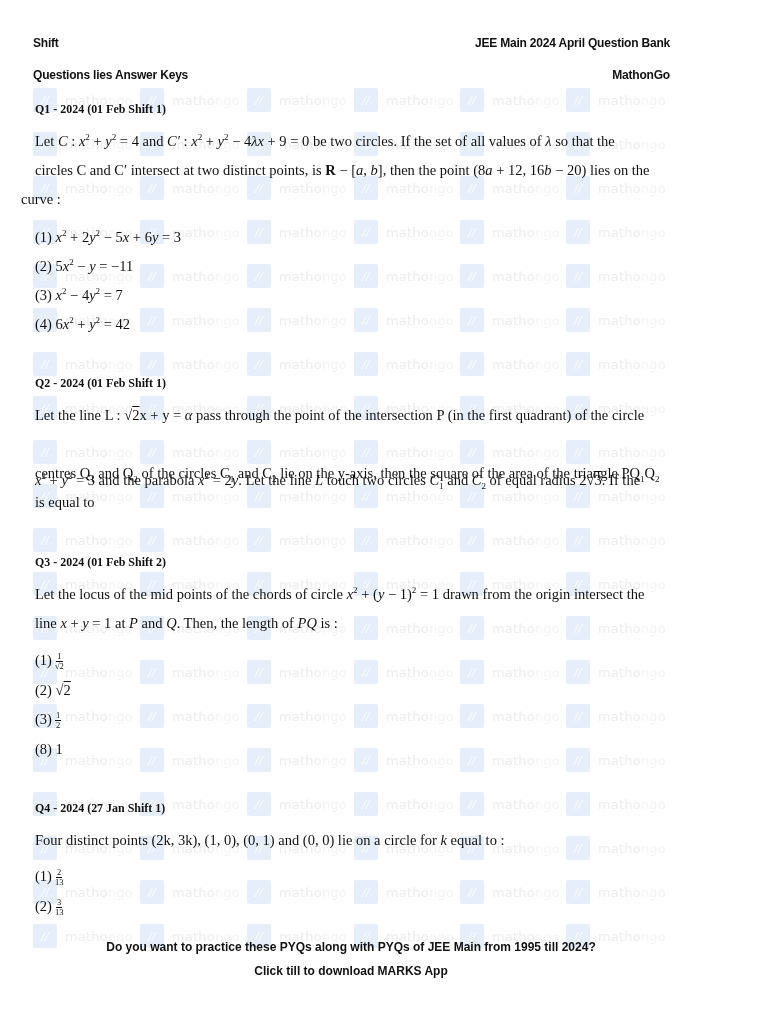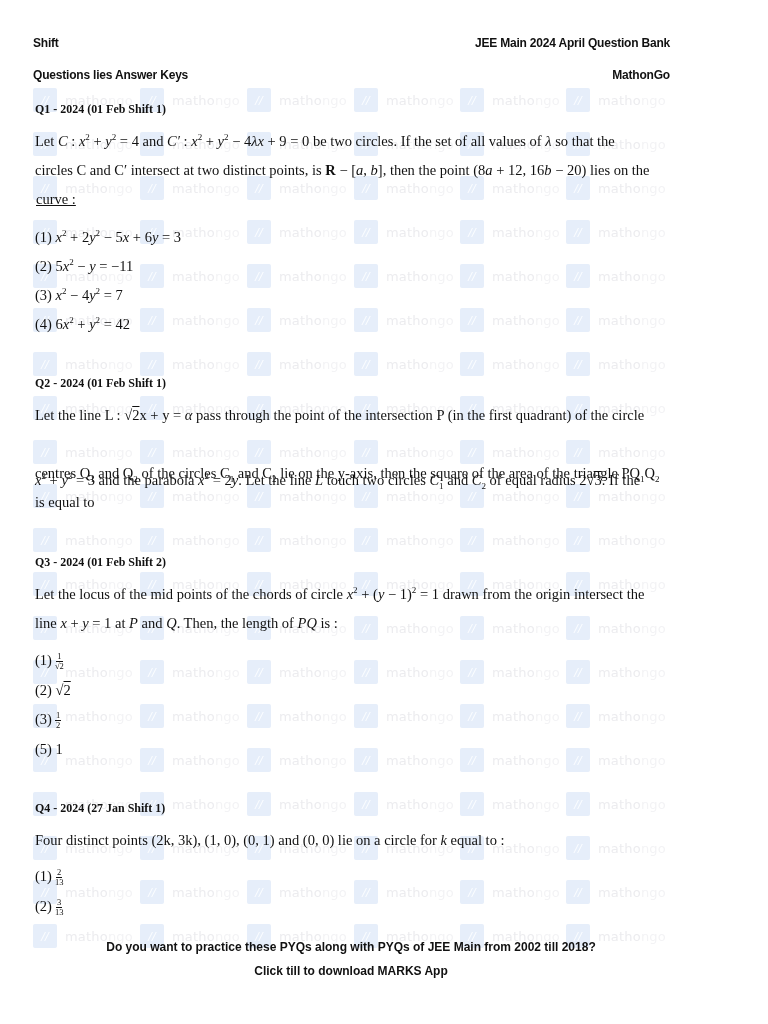--- a/index.html
+++ b/index.html
@@ -515,21 +515,21 @@
 <div class="abs sans hdr" style="left:33px; top:68px;">Questions lies Answer Keys</div>
 <div class="abs sans hdr" style="right:98px; top:68px;">MathonGo</div>
 
 <div class="abs serif qtitle" style="left:35px; top:101px;">Q1 - 2024 (01 Feb Shift 1)</div>
 <div class="abs serif body" style="left:35px; top:133px;">
   Let <span class="math">C</span> : <span class="math">x</span><sup>2</sup> + <span class="math">y</span><sup>2</sup> = 4 and <span class="math">C′</span> : <span class="math">x</span><sup>2</sup> + <span class="math">y</span><sup>2</sup> − 4<span class="math">λx</span> + 9 = 0 be two circles. If the set of all values of <span class="math">λ</span> so that the
 </div>
 <div class="abs serif body" style="left:35px; top:162px;">
   circles C and C′ intersect at two distinct points, is <b>R</b> − [<span class="math">a</span>, <span class="math">b</span>], then the point (8<span class="math">a</span> + 12, 16<span class="math">b</span> − 20) lies on the
 </div>
-<div class="abs serif body" style="left:36px; top:191px;text-decoration:underline;">curve :</div>
+<div class="abs serif body" style="left:21px; top:191px;">curve :</div>
 
 <div class="abs serif body" style="left:35px; top:229px;">(1) <span class="math">x</span><sup>2</sup> + 2<span class="math">y</span><sup>2</sup> − 5<span class="math">x</span> + 6<span class="math">y</span> = 3</div>
 <div class="abs serif body" style="left:35px; top:258px;">(2) 5<span class="math">x</span><sup>2</sup> − <span class="math">y</span> = −11</div>
 <div class="abs serif body" style="left:35px; top:287px;">(3) <span class="math">x</span><sup>2</sup> − 4<span class="math">y</span><sup>2</sup> = 7</div>
 <div class="abs serif body" style="left:35px; top:316px;">(4) 6<span class="math">x</span><sup>2</sup> + <span class="math">y</span><sup>2</sup> = 42</div>
 
 <div class="abs serif qtitle" style="left:35px; top:375px;">Q2 - 2024 (01 Feb Shift 1)</div>
 <div class="abs serif body" style="left:35px; top:407px;">
   Let the line L : √<span style="text-decoration:overline">2</span>x + y = <span class="math">α</span> pass through the point of the intersection P (in the first quadrant) of the circle
 </div>
@@ -550,29 +550,29 @@
 </div>
 <div class="abs serif body" style="left:35px; top:652px;">(1)<span class="frac">
       <span class="num">1</span>
       <span>√2</span>
     </span></div>
 <div class="abs serif body" style="left:35px; top:682px;">(2) √<span style="text-decoration:overline">2</span></div>
 <div class="abs serif body" style="left:35px; top:711px;">(3)<span class="frac">
       <span class="num">1</span>
       <span>2</span>
     </span></div>
-<div class="abs serif body" style="left:35px; top:741px;">(5) 1</div>
+<div class="abs serif body" style="left:35px; top:741px;">(8) 1</div>
 
 <div class="abs serif qtitle" style="left:35px; top:800px;">Q4 - 2024 (27 Jan Shift 1)</div>
 <div class="abs serif body" style="left:35px; top:832px;">
   Four distinct points (2k, 3k), (1, 0), (0, 1) and (0, 0) lie on a circle for <span class="math">k</span> equal to :
 </div>
 <div class="abs serif body" style="left:35px; top:868px;">(1)<span class="frac">
       <span class="num">2</span>
       <span>13</span>
     </span></div>
 <div class="abs serif body" style="left:35px; top:898px;">(2)<span class="frac">
       <span class="num">3</span>
       <span>13</span>
     </span></div>
 
-<div class="abs sans footer" style="left:0; width:702px; text-align:center; top:940px;">Do you want to practice these PYQs along with PYQs of JEE Main from 2002 till 2018?</div>
+<div class="abs sans footer" style="left:0; width:702px; text-align:center; top:940px;">Do you want to practice these PYQs along with PYQs of JEE Main from 1995 till 2024?</div>
 <div class="abs sans footer" style="left:0; width:702px; text-align:center; top:964px; cursor:pointer;">Click till to download MARKS App</div>
 
 </body></html>

